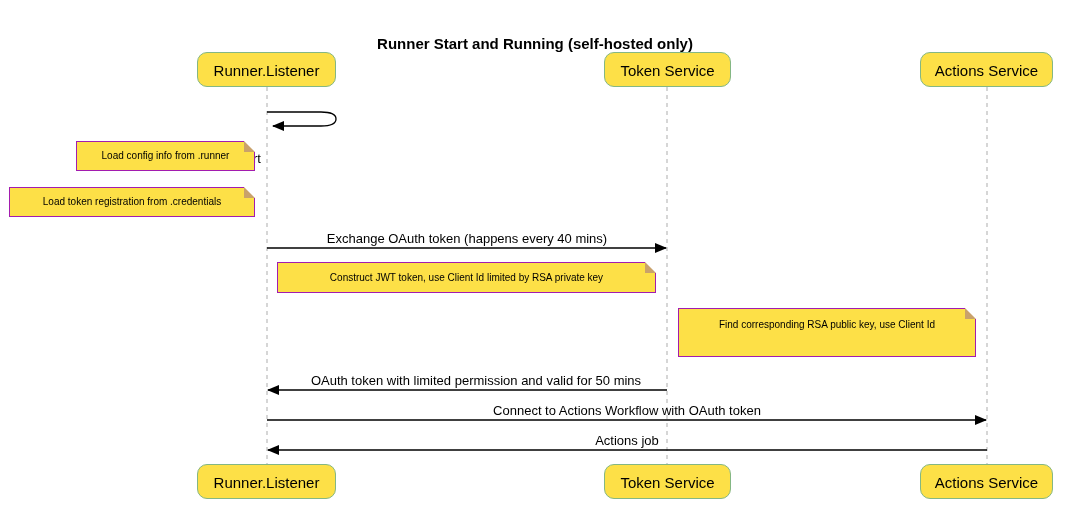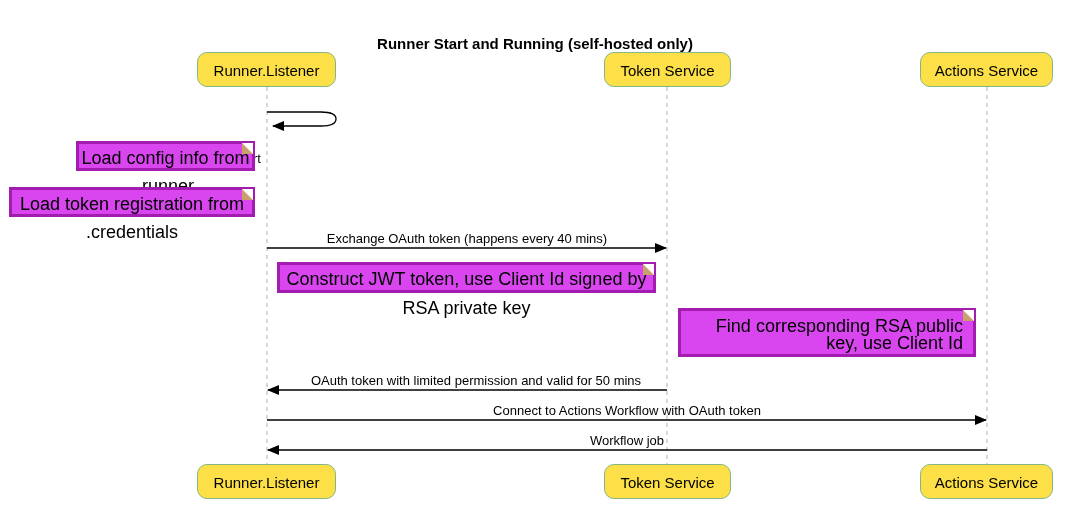--- a/index.html
+++ b/index.html
@@ -29,36 +29,36 @@
     line-height: 35px;
     text-align: center;
     background: #fde047;
     border: 1px solid #84B784;
     border-radius: 10px;
     font-size: 15px;
     box-sizing: border-box;
   }
   .note {
     position: absolute;
-    background: #d946ef;
-    border: 3px solid #a21caf;
+    background: #fde047;
+    border: 1px solid #a21caf;
     box-sizing: border-box;
-    font-size: 18px;
+    font-size: 10px;
     text-align: center;
   }
   .note .fold {
     position: absolute;
     top: -1px; right: -1px;
     width: 0; height: 0;
     border-top: 11px solid #ffffff;
     border-left: 11px solid #C9A26B;
   }
   .note.single { line-height: 28px; }
   .note.multi {
-    text-align: right;
+    text-align: center;
     padding: 7px 10px 0 10px;
     line-height: 17px;
   }
   .msg-label {
     position: absolute;
     font-size: 13px;
     text-align: center;
     height: 16px;
     line-height: 16px;
     white-space: nowrap;
@@ -107,30 +107,30 @@
     <span>Load config info from .runner</span>
   </div>
 
   <div class="note single" style="left:9px; top:187px; width:246px; height:30px;">
     <span class="fold"></span>
     <span>Load token registration from .credentials</span>
   </div>
 
   <div class="note single" style="left:277px; top:262px; width:379px; height:31px; line-height:29px;">
     <span class="fold"></span>
-    <span>Construct JWT token, use Client Id signed by RSA private key</span>
+    <span>Construct JWT token, use Client Id limited by RSA private key</span>
   </div>
 
   <div class="note multi" style="left:678px; top:308px; width:298px; height:49px;">
     <span class="fold"></span>
     <div>Find corresponding RSA public key, use Client Id</div>
   </div>
 
   <div class="msg-label" style="left:267px; top:231px; width:400px;">Exchange OAuth token (happens every 40 mins)</div>
   <div class="msg-label" style="left:276px; top:373px; width:400px;">OAuth token with limited permission and valid for 50 mins</div>
   <div class="msg-label" style="left:267px; top:403px; width:720px;">Connect to Actions Workflow with OAuth token</div>
-  <div class="msg-label" style="left:267px; top:433px; width:720px;">Workflow job</div>
+  <div class="msg-label" style="left:267px; top:433px; width:720px;">Actions job</div>
 
   <div class="actor" style="left:197px; top:464px; width:139px;">Runner.Listener</div>
   <div class="actor" style="left:604px; top:464px; width:127px;">Token Service</div>
   <div class="actor" style="left:920px; top:464px; width:133px;">Actions Service</div>
 
 </div>
 
 </body></html>

